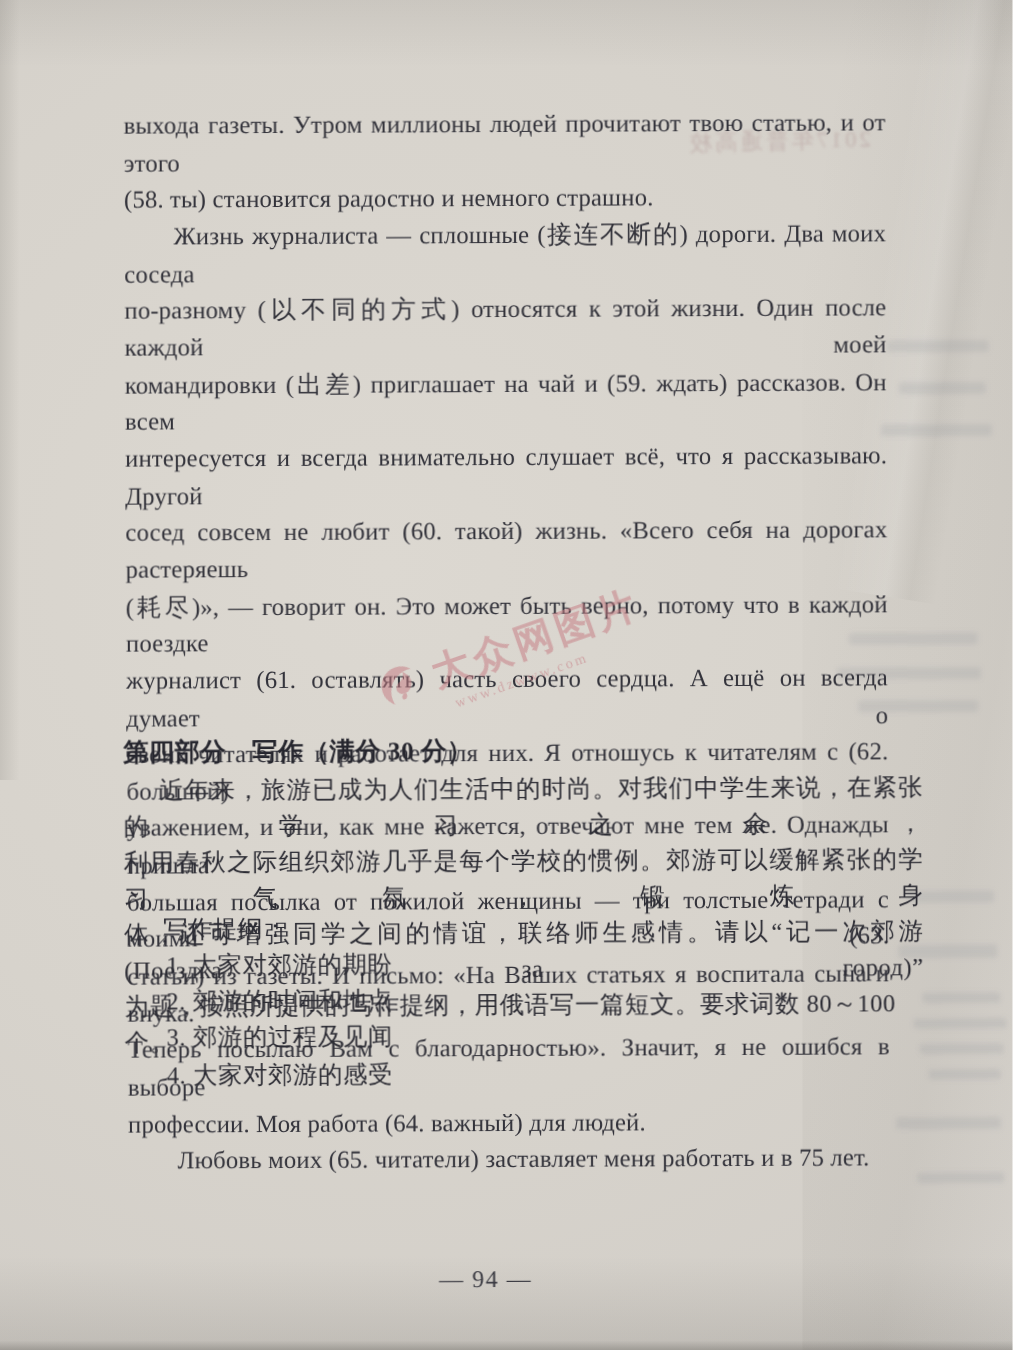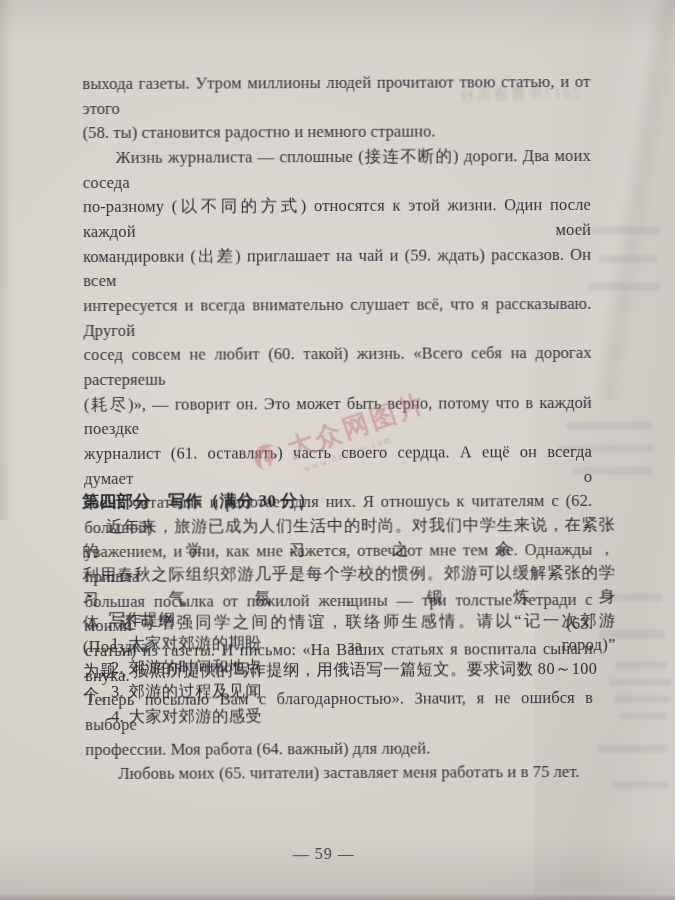--- a/index.html
+++ b/index.html
@@ -126,15 +126,15 @@
       <svg class="wm-icon" viewBox="0 0 34 34">
         <path d="M6,26 A13,13 0 0 1 26,8 A16,16 0 0 0 8,28 Z" fill="currentColor"></path>
         <path d="M20,8 C24,12 25,16 22,20 C20,23 15,24 13,21 C11,18 13,15 16,14 C18,13 20,11 20,8 Z" fill="currentColor"></path>
         <path d="M17,22 C18.5,23.5 18,26 16,26.5 C14.5,27 13.5,25 14.5,23.8 C15.3,22.9 16.5,23 17,22 Z" fill="currentColor"></path>
       </svg>
       <span class="wm-text">大众网图片</span>
     </div>
     <div class="wm-url">www.dzwww.com</div>
   </div>
 
-  <div class="footer">— 59 —</div>
+  <div class="footer">— 94 —</div>
 
 </div>
 
 </body></html>

